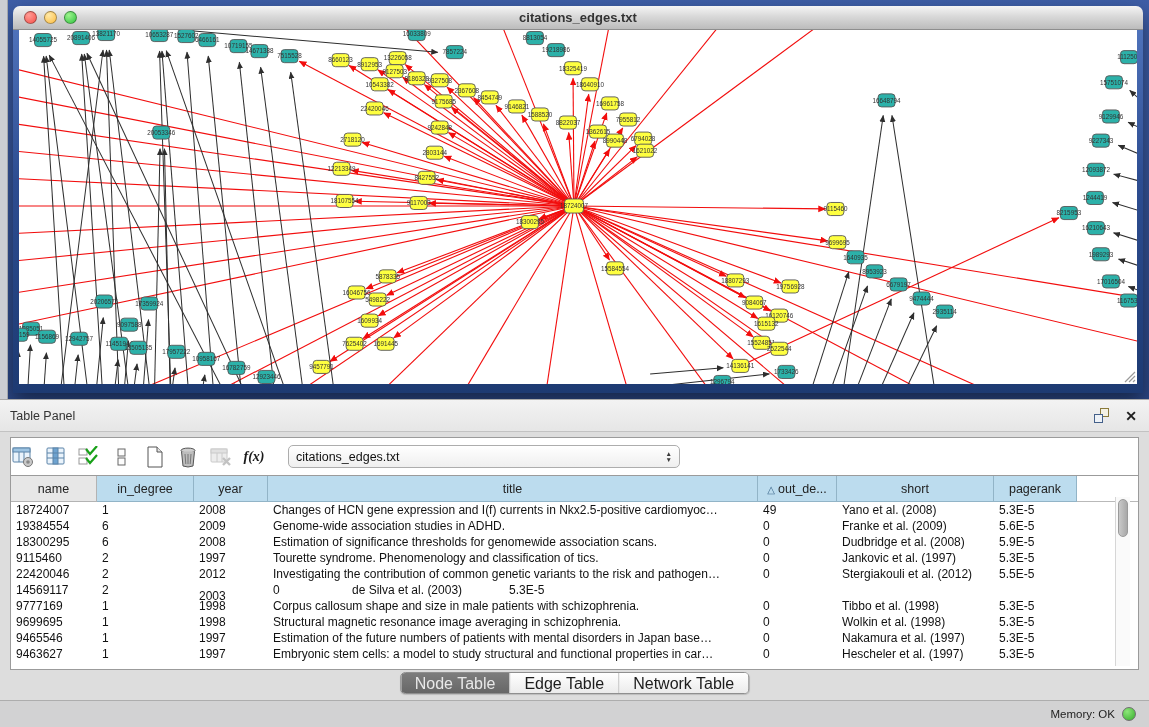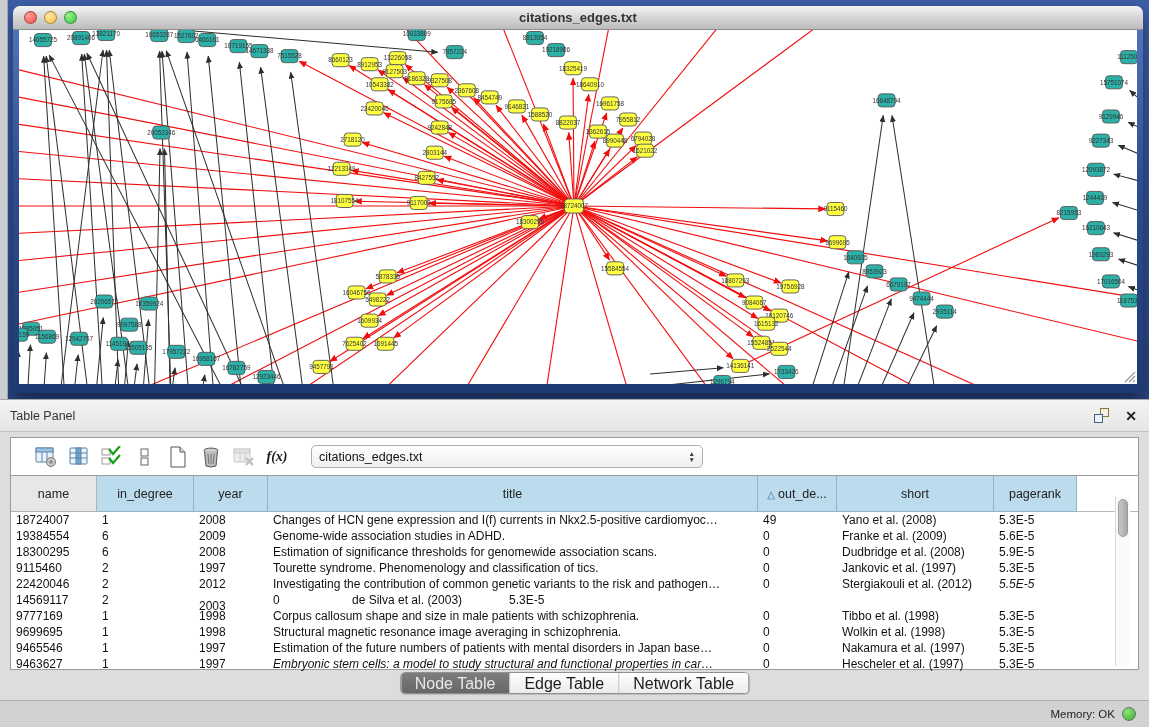--- a/index.html
+++ b/index.html
@@ -22,29 +22,29 @@
   .tp-header{position:absolute;top:399px;left:0;width:1149px;height:33px;background:linear-gradient(#f3f3f3,#e6e6e6);border-top:1px solid #a9a9a9;border-bottom:1px solid #c2c2c2}
   .tp-title{position:absolute;left:10px;top:0;line-height:32px;font-size:12.5px;color:#333}
   .tp-actions{position:absolute;right:12px;top:8px;display:flex;gap:15px;align-items:center}
   .float-ic{position:relative;width:16px;height:16px}
   .float-ic .sq1{position:absolute;left:6px;top:0;width:9px;height:9px;border:1.5px solid #8a7a3a;background:#f5f2e4}
   .float-ic .sq2{position:absolute;left:0;top:6px;width:9px;height:9px;border:1.5px solid #44608a;background:#eef2f7}
   .close-x{font-size:14px;font-weight:bold;color:#1e1e1e;line-height:16px}
   .close-x::before{content:"✕"}
   .panel-body{position:absolute;top:432px;left:0;width:1149px;height:295px;background:#dddddd}
   .table-box{position:absolute;left:10px;top:5px;width:1129px;height:233px;background:#fff;border:1px solid #9b9b9b}
-  .toolbar{height:37px;display:flex;align-items:center;gap:11px;padding-left:24px;background:#fff}
+  .toolbar{height:37px;display:flex;align-items:center;gap:11px;padding-left:1px;background:#fff}
   .tb-ic{width:22px;height:22px;display:flex;align-items:center;justify-content:center}
   .fx{font-family:"Liberation Serif",serif;font-style:italic;font-size:14px;color:#1a1a1a;font-weight:bold}
   .combo{width:392px;height:23px;margin-left:12px;border:1px solid #adadad;border-radius:5px;background:linear-gradient(#ffffff,#efefef);display:flex;align-items:center;padding:0 7px;font-size:12.5px;color:#111;box-shadow:inset 0 1px 1px rgba(255,255,255,.8)}
   .combo .spacer{flex:1}
   .combo .updown{display:flex;flex-direction:column;line-height:5.5px;font-size:6.5px;color:#3a3a3a}
   .combo .updown i::before{content:"▲";font-style:normal}
   .combo .updown b::before{content:"▼"}
-  .thead{display:flex;height:37px;border-top:1px solid #9b9b9b;font-size:12.5px;color:#222;background:#fff}
+  .thead{display:flex;height:27px;border-top:1px solid #9b9b9b;font-size:12.5px;color:#222;background:#fff}
   .th{background:#bcdcee;border-right:1px solid #92b4c7;border-bottom:1px solid #92b4c7;display:flex;align-items:center;justify-content:center;gap:3px;white-space:nowrap;overflow:hidden}
   .th.gray{background:#e7e7e7;border-right:1px solid #b3b3b3;border-bottom:1px solid #b3b3b3}
   .th .sort::before{content:"△";font-size:10px;color:#3e6a8e}
   .th-filler{flex:1;background:#fff;border-bottom:1px solid #b9b9b9}
   .tbody{position:relative;font-size:12px;color:#111}
   .tr{display:flex;height:16px;align-items:center}
   .td{padding-left:5px;white-space:nowrap;overflow:hidden}
   .vscroll{position:absolute;top:59px;right:8px;width:15px;bottom:3px;background:#fafafa;border-left:1px solid #d6d6d6}
   .vthumb{position:absolute;top:2px;left:2px;width:10px;height:38px;border-radius:6px;background:linear-gradient(90deg,#c9c9c9,#a8a8a8);border:1px solid #9a9a9a}
   .tabs{position:absolute;left:50%;transform:translateX(-50%);top:240px;display:flex;height:22px;border:1px solid #8f8f8f;border-radius:5px;overflow:hidden;background:#fff;box-shadow:0 1px 1px rgba(0,0,0,.15)}
@@ -742,21 +742,21 @@
           <div class="td" style="width: 157px;">Jankovic et al. (1997)</div>
           <div class="td" style="width: 83px;">5.3E-5</div>
         </div>
         <div class="tr">
           <div class="td" style="width: 86px;">22420046</div>
           <div class="td" style="width: 97px;">2</div>
           <div class="td" style="width: 74px;">2012</div>
           <div class="td" style="width: 490px;">Investigating the contribution of common genetic variants to the risk and pathogen…</div>
           <div class="td" style="width: 79px;">0</div>
           <div class="td" style="width: 157px;">Stergiakouli et al. (2012)</div>
-          <div class="td" style="width: 83px; font-style: italic;">5.5E-5</div>
+          <div class="td" style="width: 83px;">5.5E-5</div>
         </div>
         <div class="tr">
           <div class="td" style="width: 86px;">14569117</div>
           <div class="td" style="width: 97px;">2</div>
           <div class="td" style="width: 74px; margin-top: 12px;">2003</div>
           <div class="td" style="width: 79px;">0</div>
           <div class="td" style="width: 157px;">de Silva et al. (2003)</div>
           <div class="td" style="width: 83px;">5.3E-5</div>
         </div>
         <div class="tr">
@@ -783,21 +783,21 @@
           <div class="td" style="width: 74px;">1997</div>
           <div class="td" style="width: 490px;">Estimation of the future numbers of patients with mental disorders in Japan base…</div>
           <div class="td" style="width: 79px;">0</div>
           <div class="td" style="width: 157px;">Nakamura et al. (1997)</div>
           <div class="td" style="width: 83px;">5.3E-5</div>
         </div>
         <div class="tr">
           <div class="td" style="width: 86px;">9463627</div>
           <div class="td" style="width: 97px;">1</div>
           <div class="td" style="width: 74px;">1997</div>
-          <div class="td" style="width: 490px; font-style: italic;">Embryonic stem cells: a model to study structural and functional properties in car…</div>
+          <div class="td" style="width: 490px;">Embryonic stem cells: a model to study structural and functional properties in car…</div>
           <div class="td" style="width: 79px;">0</div>
           <div class="td" style="width: 157px;">Hescheler et al. (1997)</div>
           <div class="td" style="width: 83px;">5.3E-5</div>
         </div>
       </div>
     <div class="vscroll">
         <div class="vthumb"></div>
       </div>
   </div>
   <div class="tabs" id="tabs">

